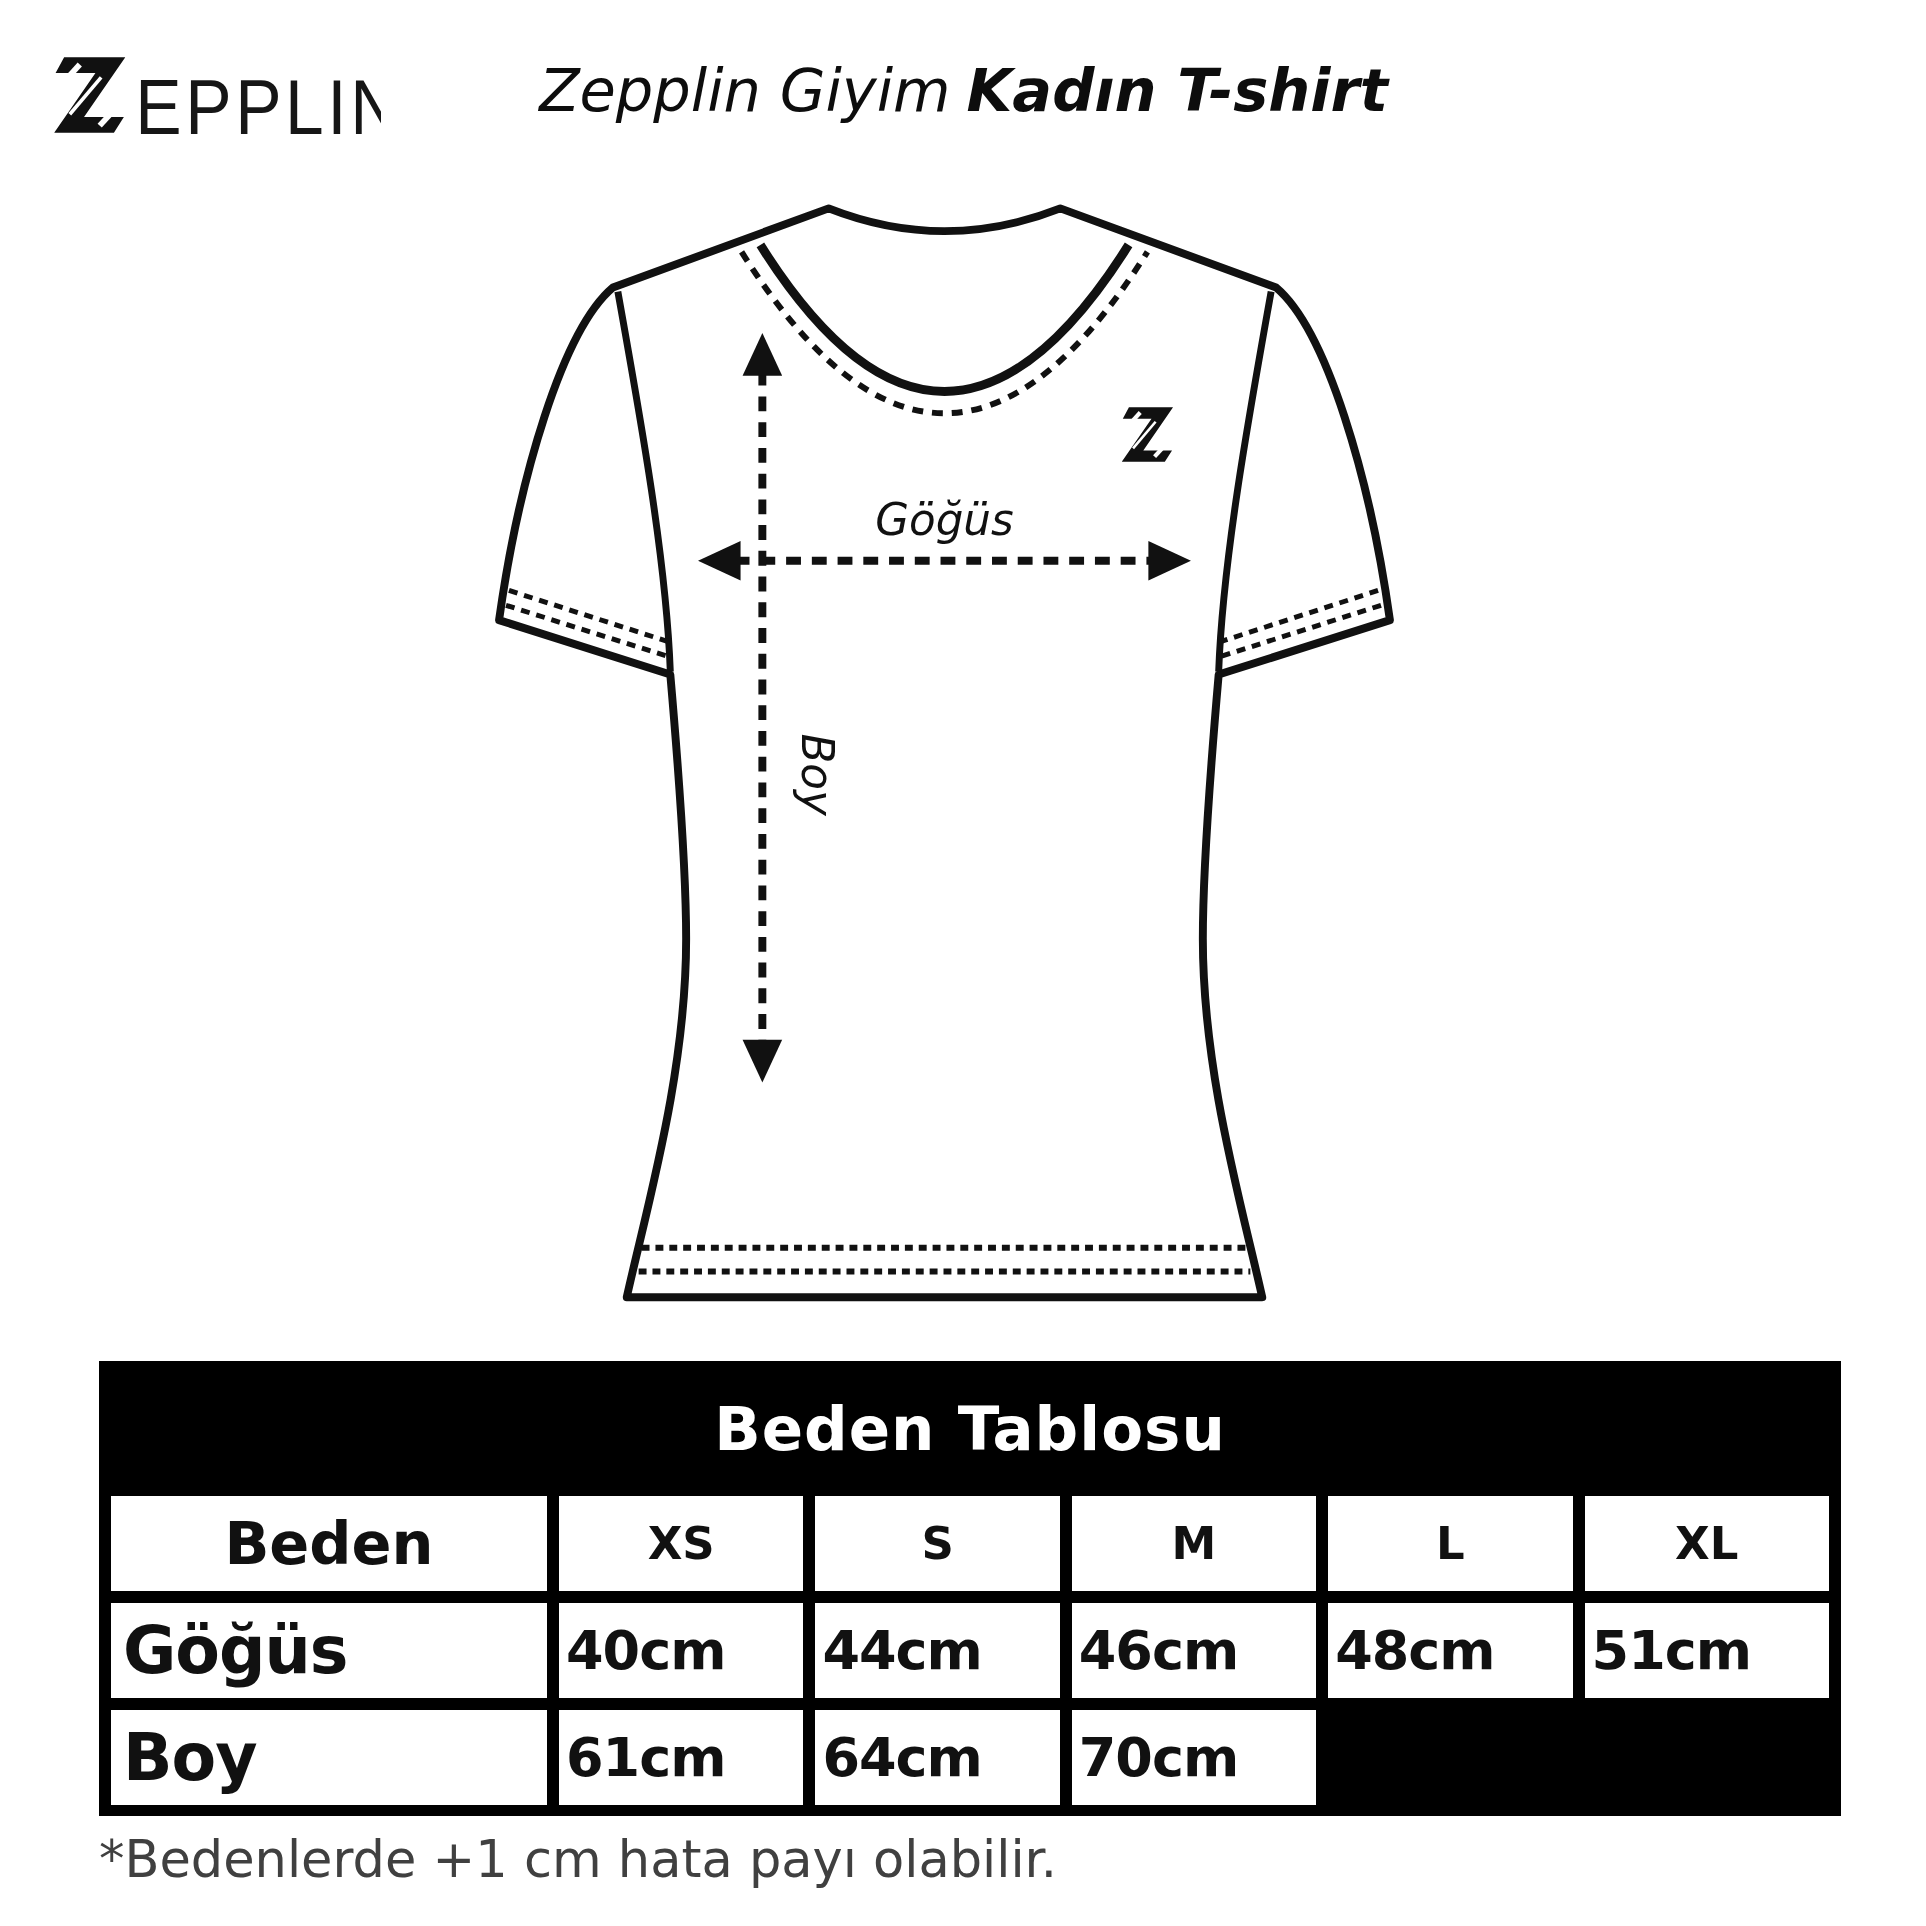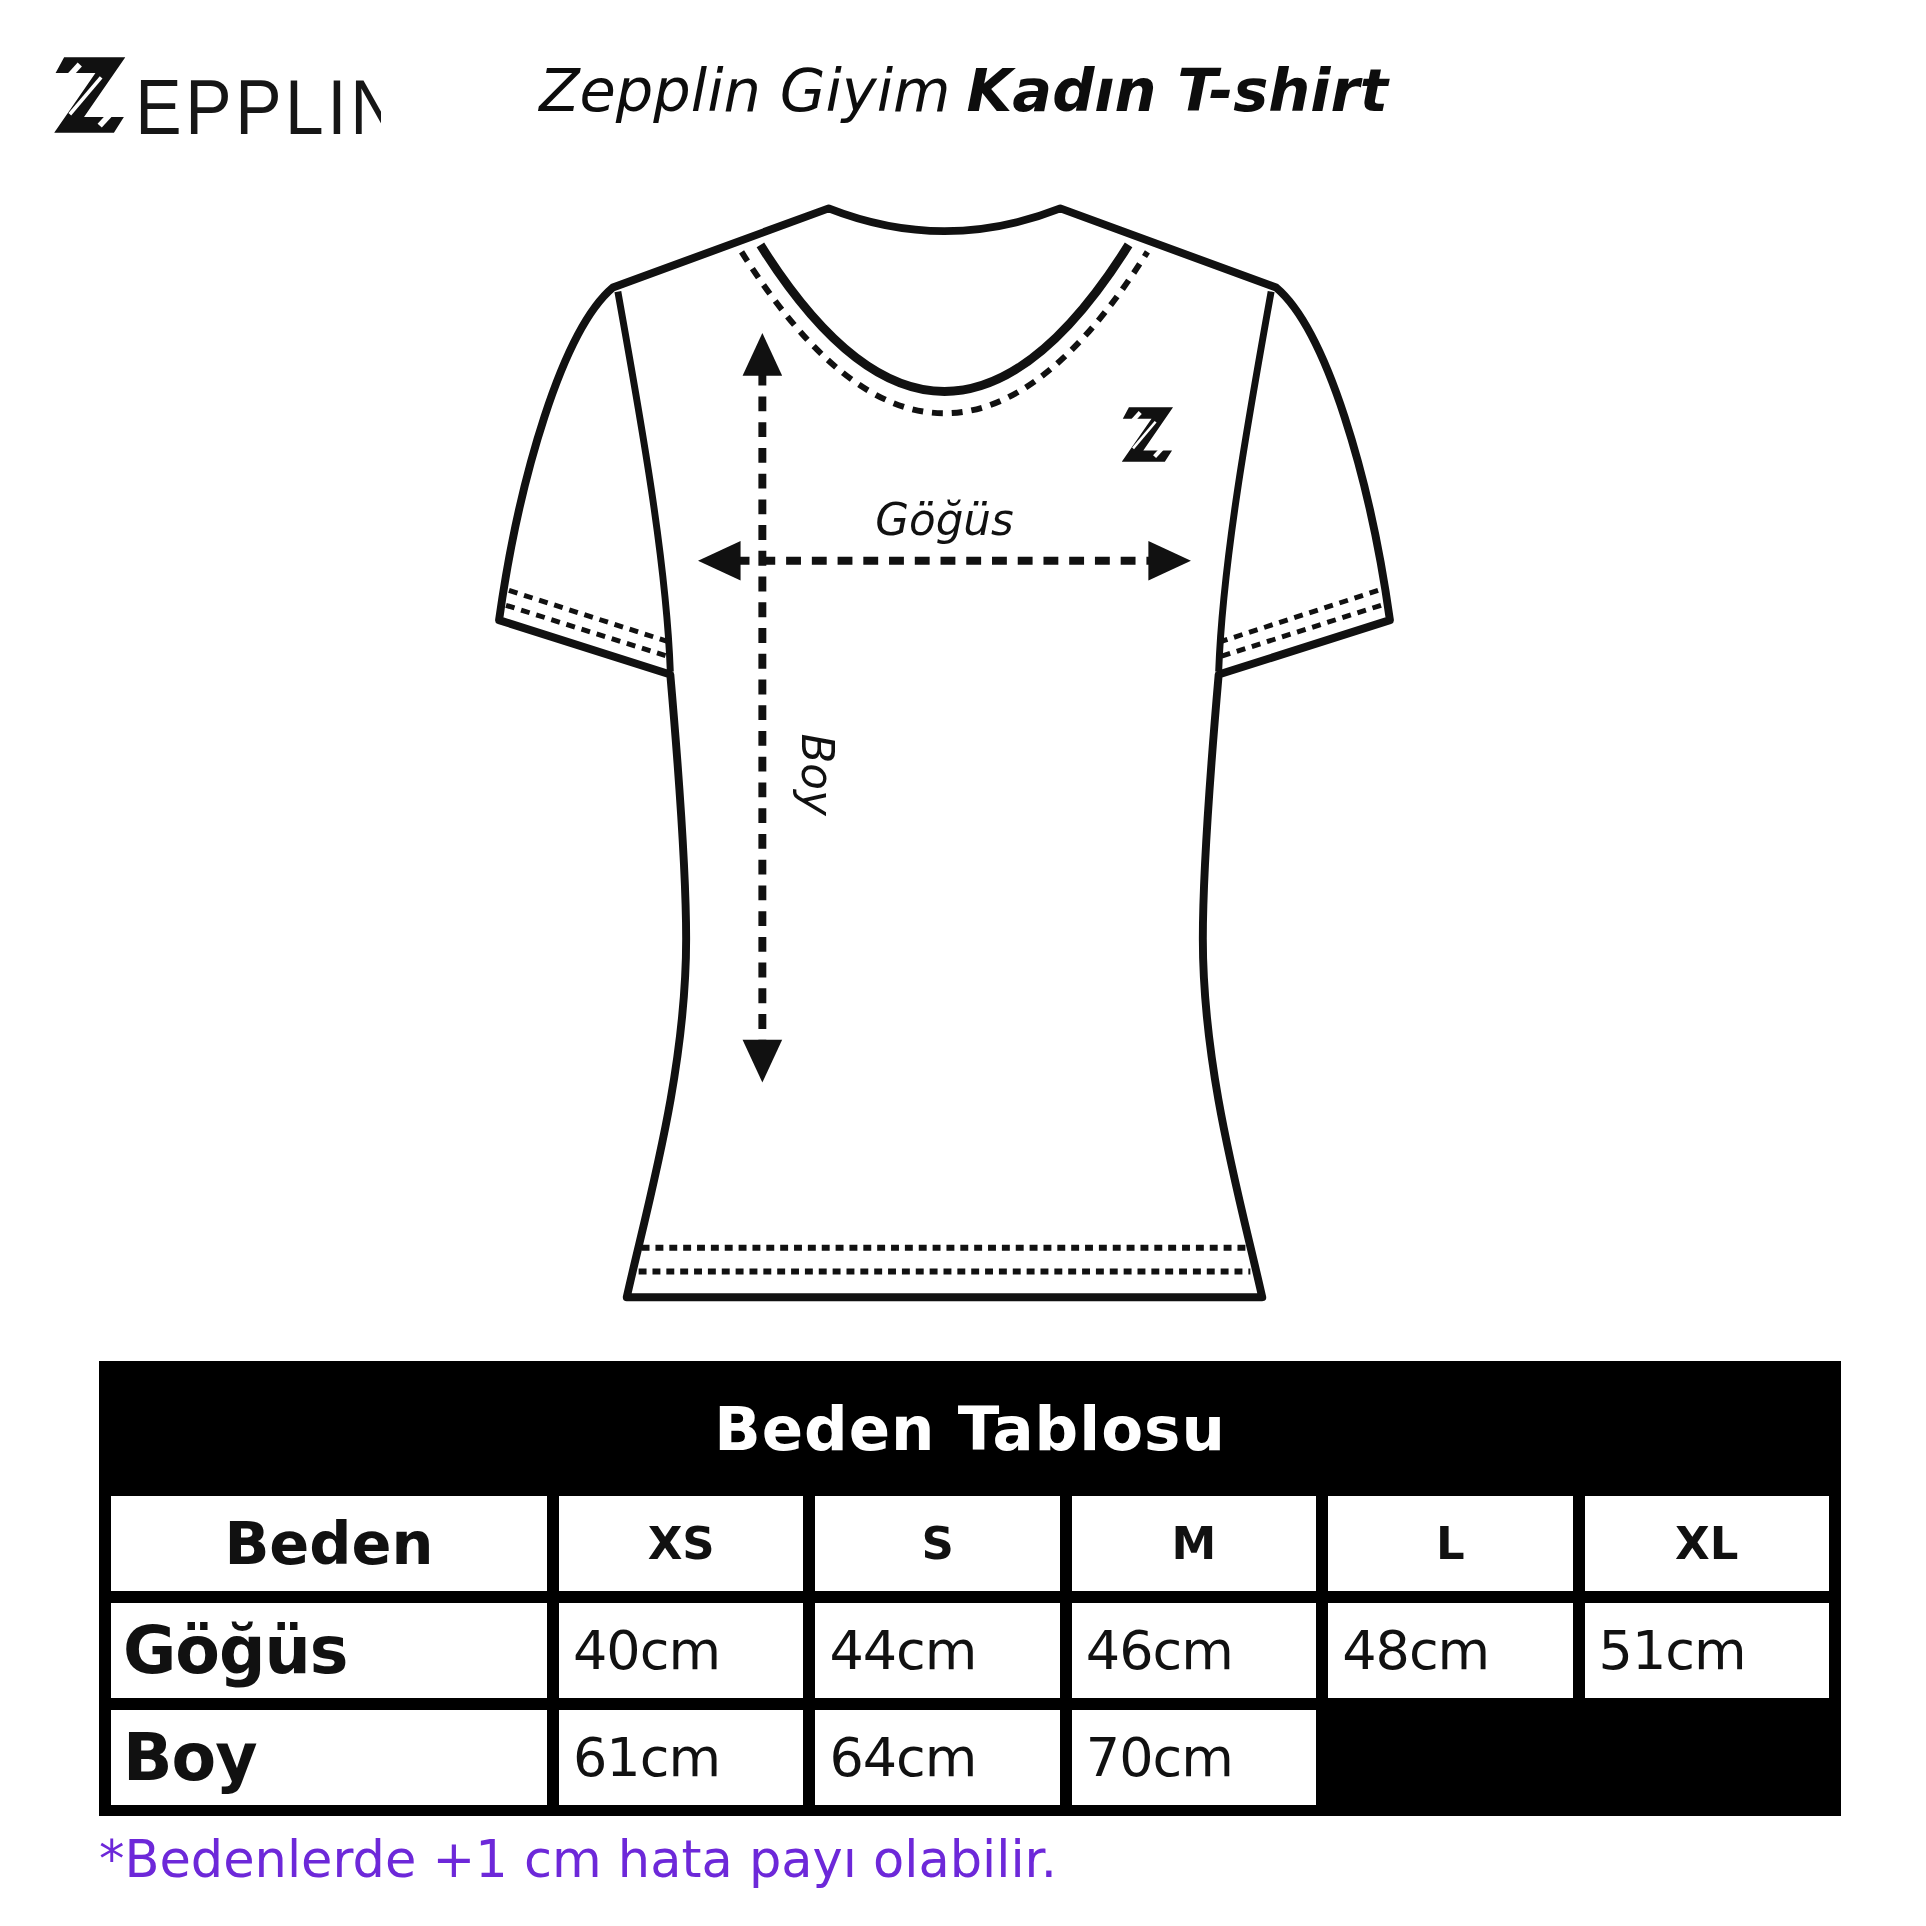--- a/index.html
+++ b/index.html
@@ -30,25 +30,25 @@
   }
   .tbl-title{
     grid-column:1/-1;background:#000000;color:#ffffff;
     display:flex;align-items:center;justify-content:center;
     font-size:61px;font-weight:700;letter-spacing:1px;text-align:right;
   }
   .cell{background:#ffffff;display:flex;align-items:center;overflow:hidden;}
   .cell.beden{justify-content:center;font-size:59px;font-weight:700;}
   .cell.size{justify-content:center;font-size:45px;font-weight:700;}
   .cell.rowlabel{font-size:65px;font-weight:700;padding-left:12px;letter-spacing:-1px;}
-  .cell.val{font-size:54px;font-weight:400;padding-left:14px;letter-spacing:-1px;}
+  .cell.val{font-size:54px;font-weight:700;padding-left:7px;letter-spacing:-1px;}
   
   .footnote{
     position:absolute;left:99px;top:1830px;margin:0;
-    font-size:51px;font-weight:400;color:#6d28d9;letter-spacing:0;
+    font-size:51px;font-weight:400;color:#404040;letter-spacing:0;
   }
   .defs{position:absolute;width:0;height:0;}
 </style>
 </head>
 <body>
 
 <svg class="defs" aria-hidden="true">
   <defs>
     <symbol id="zlogo" viewBox="0 0 100 110">
       <path d="M14,2 L100,2 L42,86 L98,86 L84,108 L0,108 L58,24 L2,24 Z" fill="#111111"></path>

